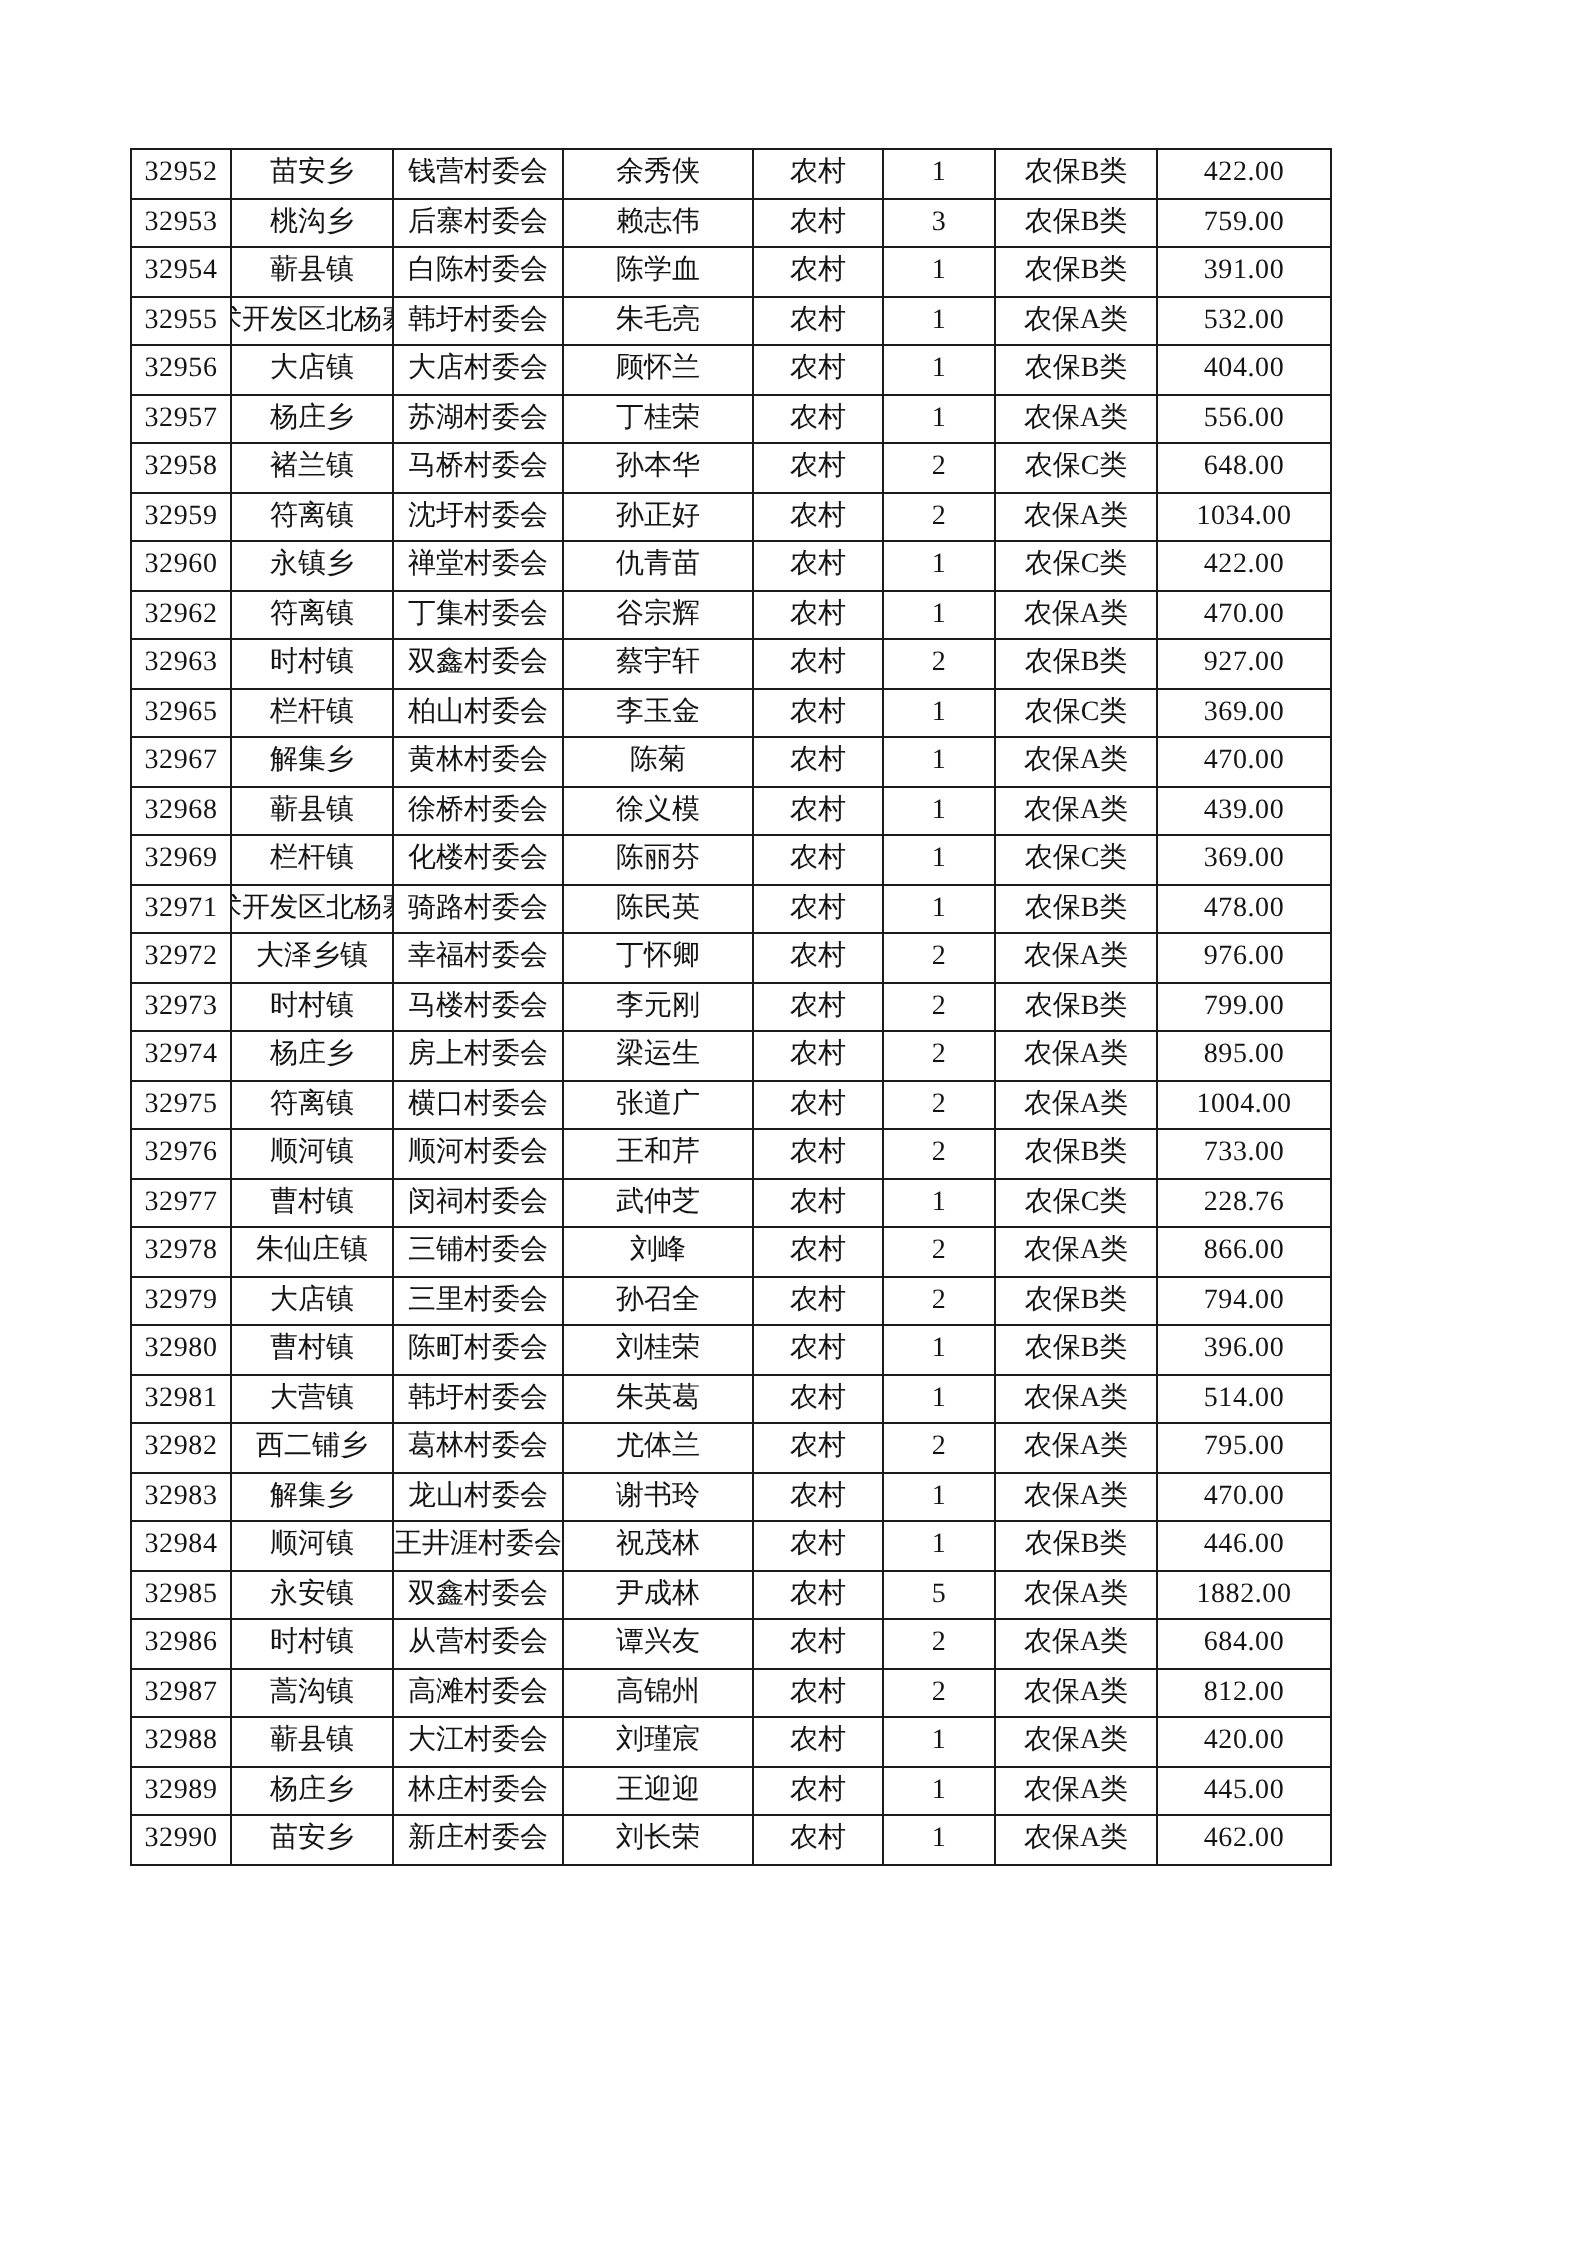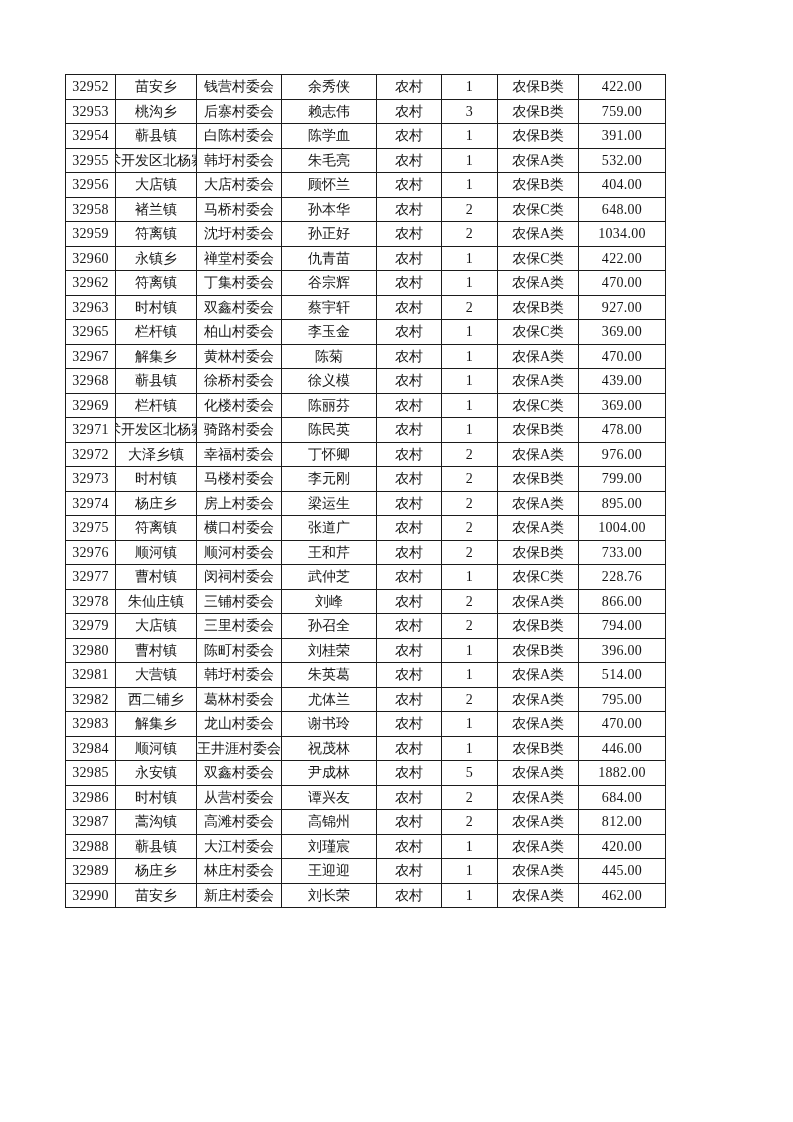--- a/index.html
+++ b/index.html
@@ -182,20 +182,46 @@
           </td>
           <td>
             <div class="cw">农保B类</div>
           </td>
           <td>
             <div class="cw num">404.00</div>
           </td>
         </tr>
         <tr>
           <td>
+            <div class="cw num">32957</div>
+          </td>
+          <td>
+            <div class="cw">杨庄乡</div>
+          </td>
+          <td>
+            <div class="cw">苏湖村委会</div>
+          </td>
+          <td>
+            <div class="cw">丁桂荣</div>
+          </td>
+          <td>
+            <div class="cw">农村</div>
+          </td>
+          <td>
+            <div class="cw num">1</div>
+          </td>
+          <td>
+            <div class="cw">农保A类</div>
+          </td>
+          <td>
+            <div class="cw num">556.00</div>
+          </td>
+        </tr>
+        <tr>
+          <td>
             <div class="cw num">32958</div>
           </td>
           <td>
             <div class="cw">褚兰镇</div>
           </td>
           <td>
             <div class="cw">马桥村委会</div>
           </td>
           <td>
             <div class="cw">孙本华</div>

